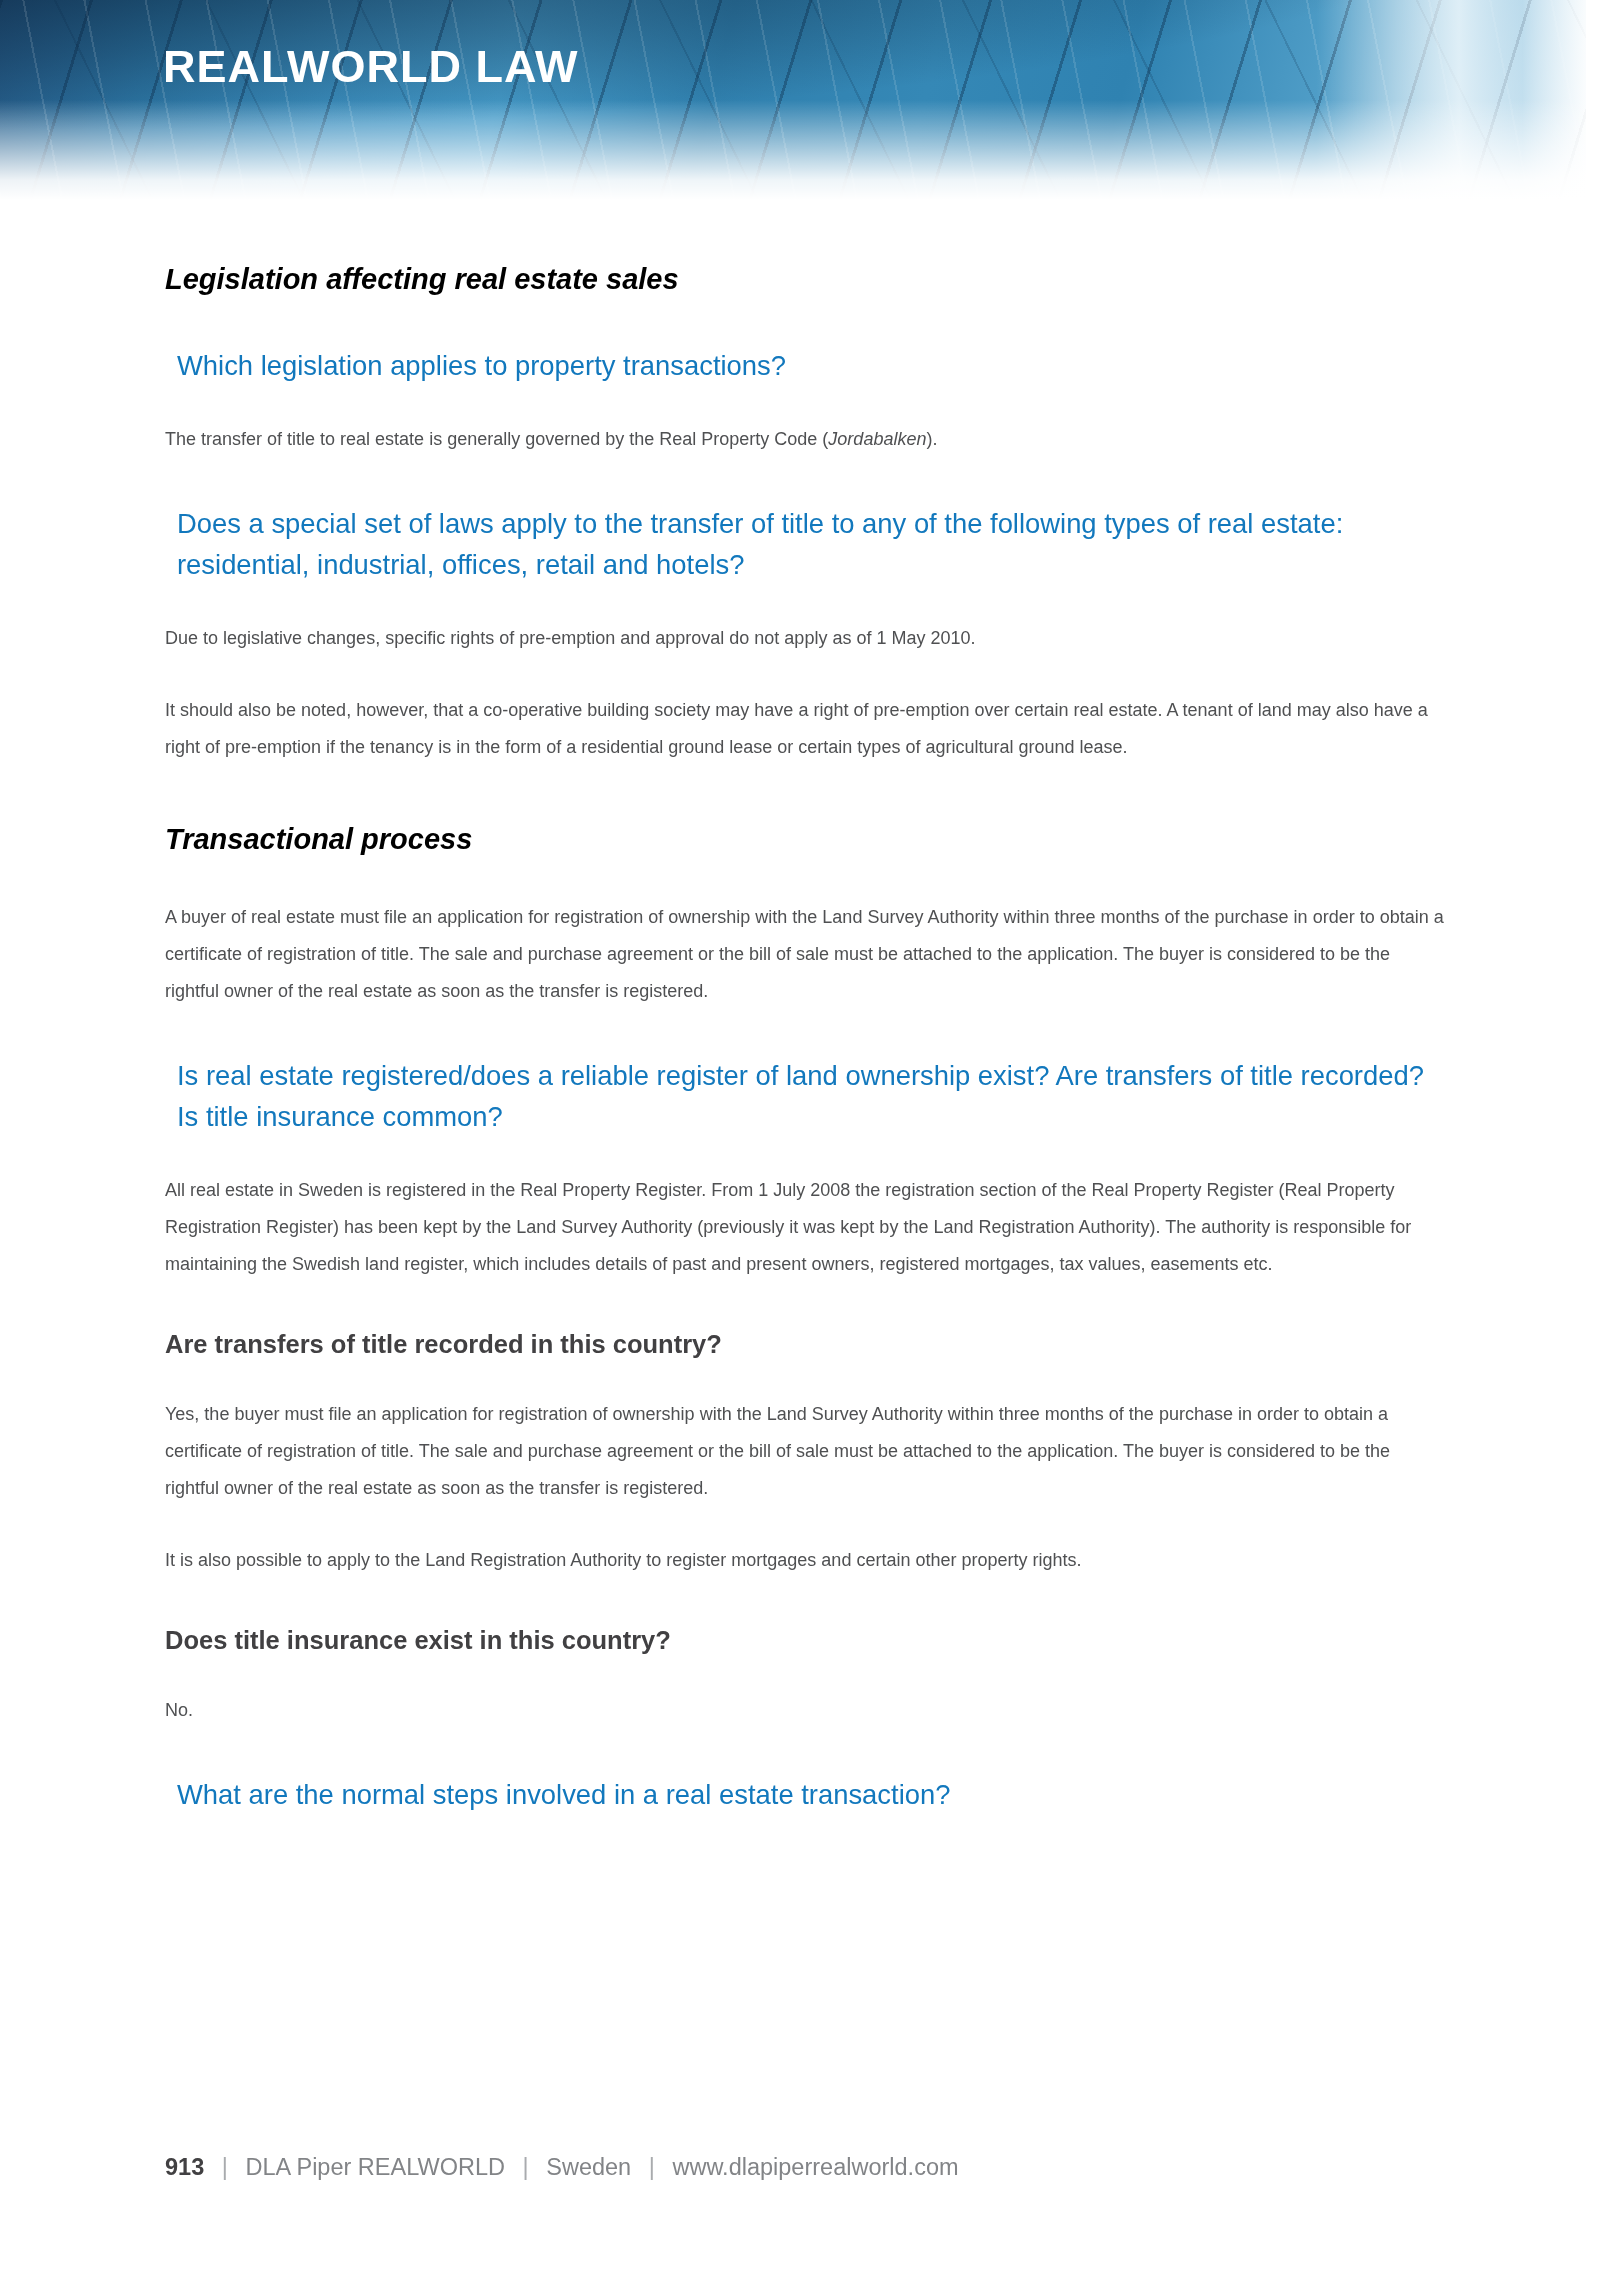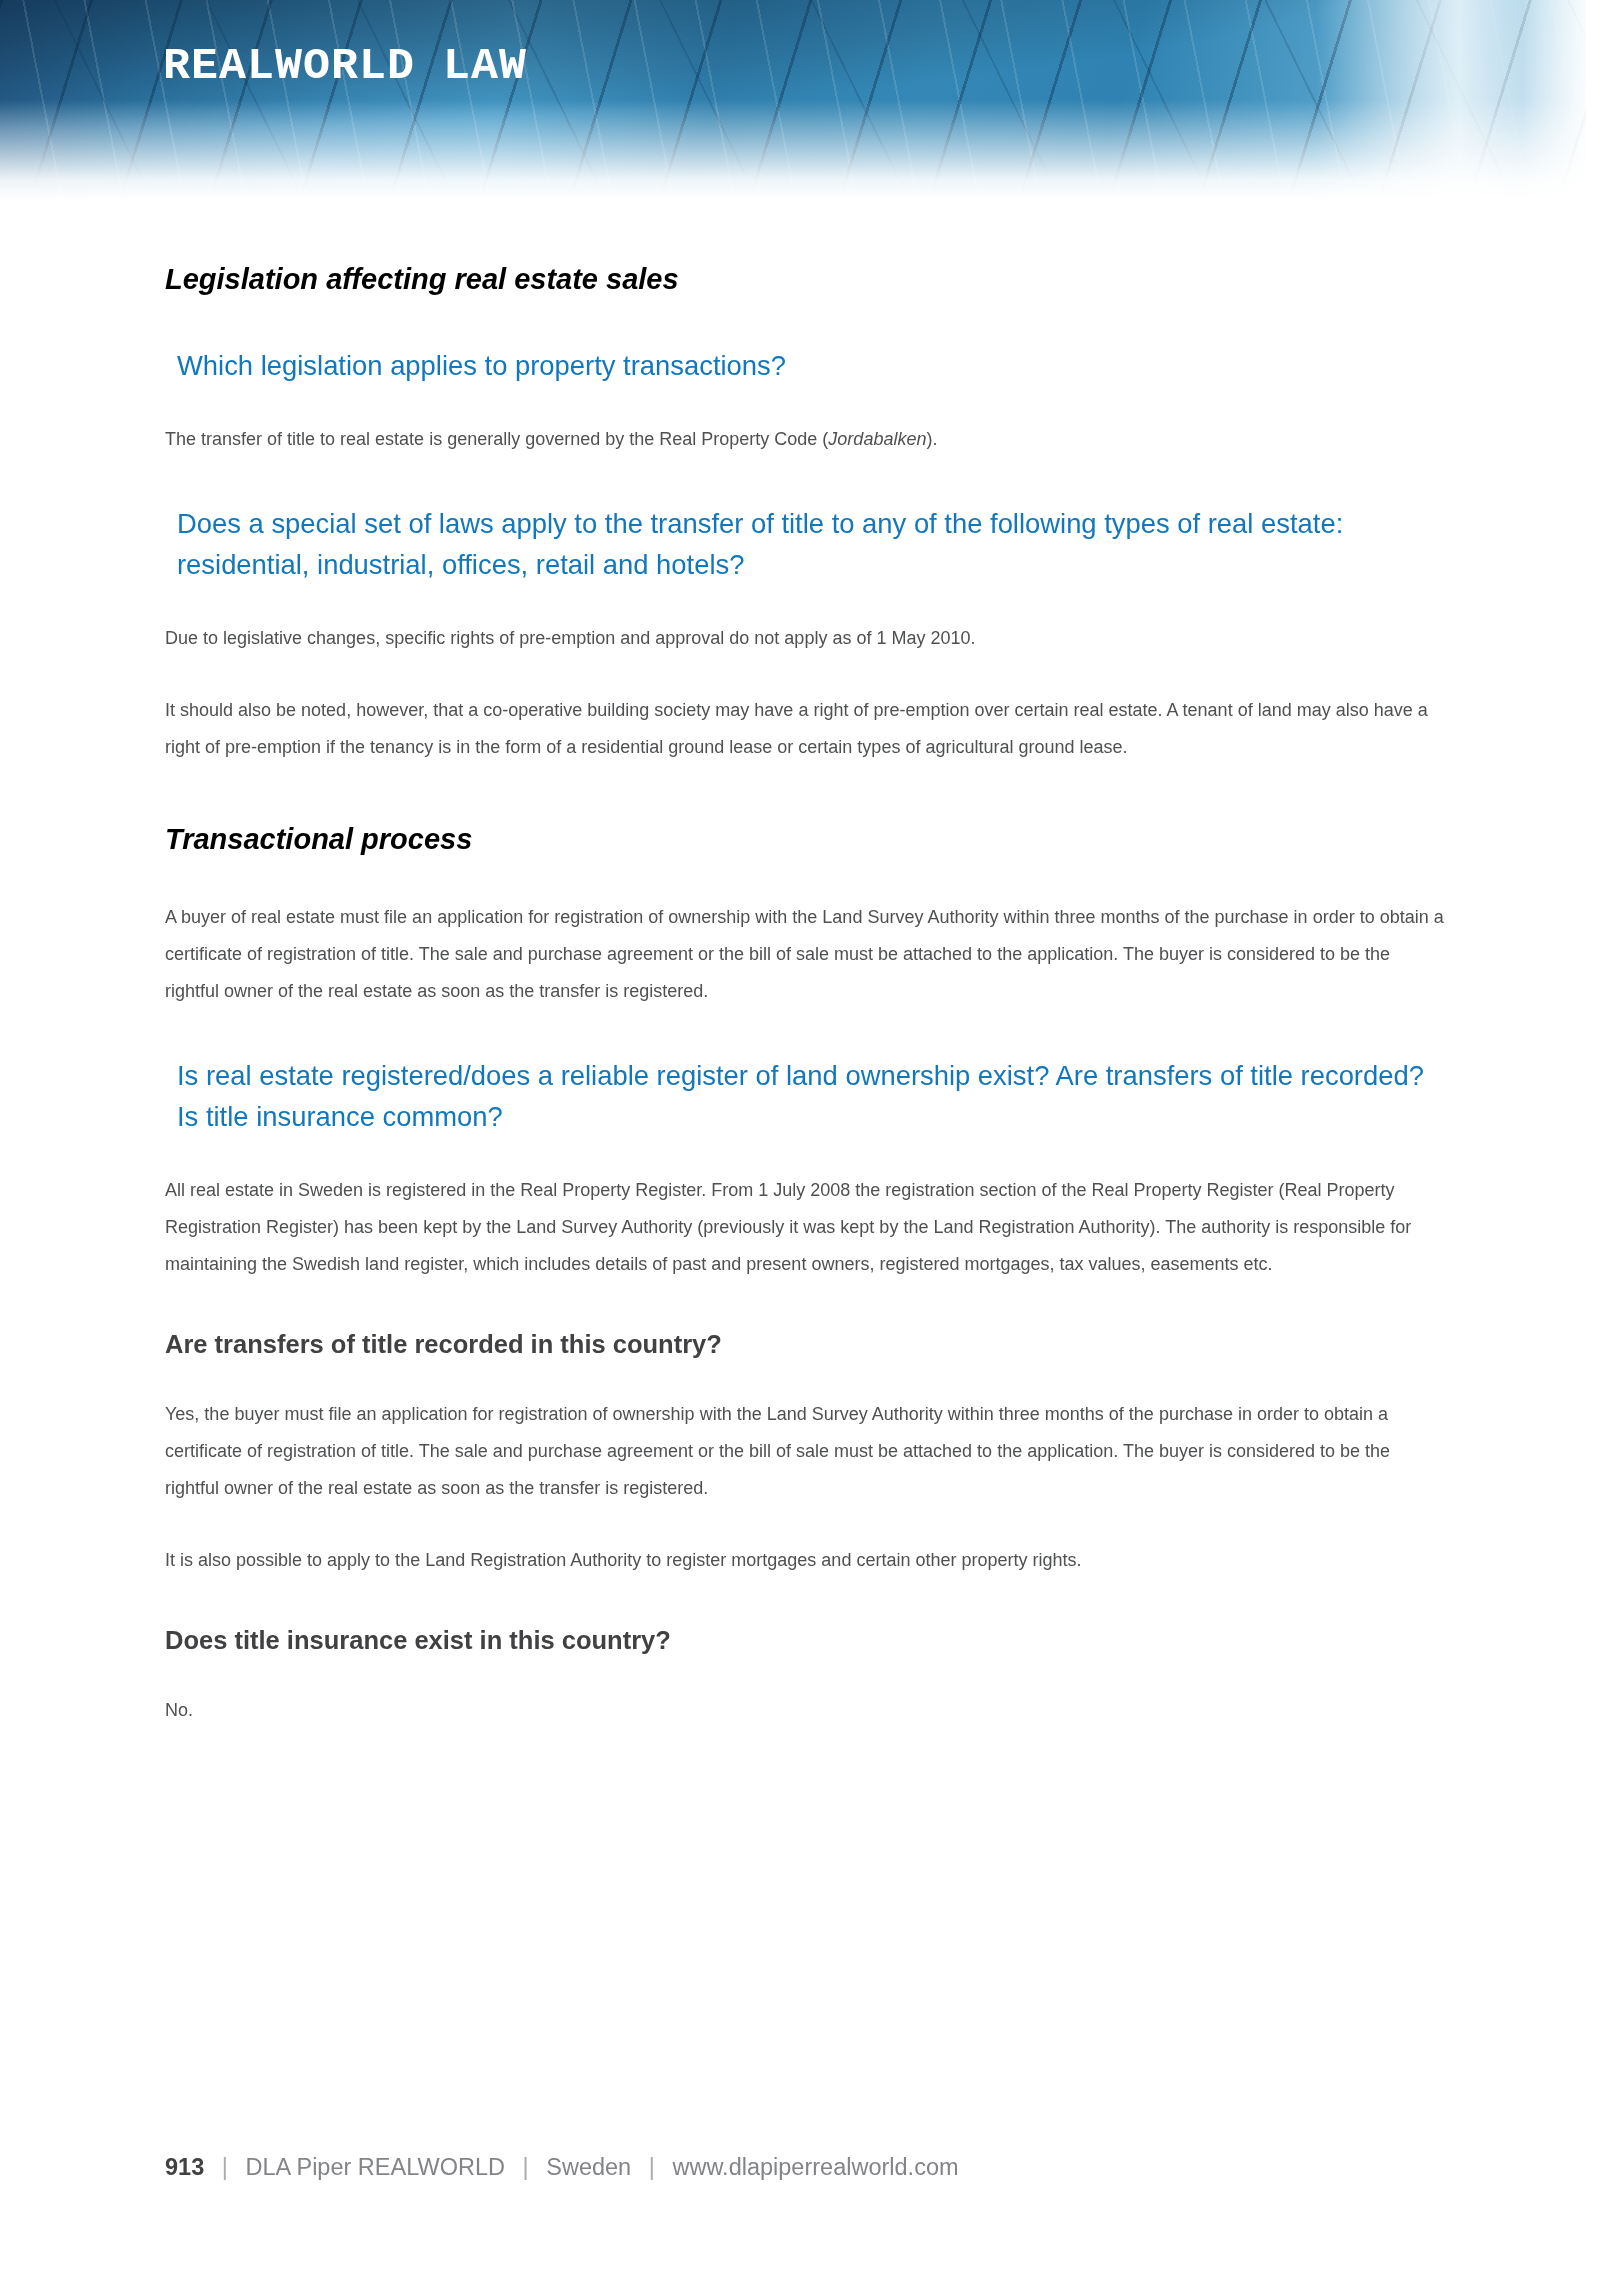--- a/index.html
+++ b/index.html
@@ -11,21 +11,20 @@
     overflow: hidden;
     font-family: "Liberation Sans", sans-serif;
   }
 
   
   .masthead {
     position: absolute;
     top: 0; left: 0;
     width: 1586px;
     height: 200px;
-    font-family: Liberation Mono, monospace;
   }
   .masthead-glass {
     position: absolute;
     inset: 0;
     background:
       linear-gradient(to bottom, rgba(255,255,255,0) 50%, rgba(255,255,255,0.55) 74%, rgba(255,255,255,0.92) 90%, #ffffff 100%),
       linear-gradient(90deg, rgba(255,255,255,0) 83%, rgba(255,255,255,0.45) 88%, rgba(240,248,252,0.85) 92%, rgba(214,233,244,0.55) 96%, rgba(255,255,255,0.9) 100%),
       radial-gradient(120% 90% at 50% 215%, rgba(255,255,255,0) 63%, rgba(16,50,84,0.35) 63.6%, rgba(16,50,84,0) 66%),
       radial-gradient(130% 100% at 55% 250%, rgba(255,255,255,0) 70%, rgba(16,50,84,0.28) 70.6%, rgba(16,50,84,0) 73%),
       repeating-linear-gradient(107deg, rgba(9,36,64,0.35) 0 2.9px, rgba(9,36,64,0) 2.9px 86px),
@@ -135,20 +134,21 @@
     <h4 class="bold-question">Are transfers of title recorded in this country?</h4>
 
     <p class="body-p">Yes, the buyer must file an application for registration of ownership with the Land Survey Authority within three months of the purchase in order to obtain a certificate of registration of title. The sale and purchase agreement or the bill of sale must be attached to the application. The buyer is considered to be the rightful owner of the real estate as soon as the transfer is registered.</p>
 
     <p class="body-p">It is also possible to apply to the Land Registration Authority to register mortgages and certain other property rights.</p>
 
     <h4 class="bold-question">Does title insurance exist in this country?</h4>
 
     <p class="body-p">No.</p>
 
+    <h3 class="question-heading">What are the normal steps involved in a real estate transaction?</h3>
 
   </main>
 
   <footer class="footer">
     <span class="pagenum">913</span>
     <span class="sep">|</span>
     <span class="foot-item">DLA Piper REALWORLD</span>
     <span class="sep">|</span>
     <span class="foot-item">Sweden</span>
     <span class="sep">|</span>

